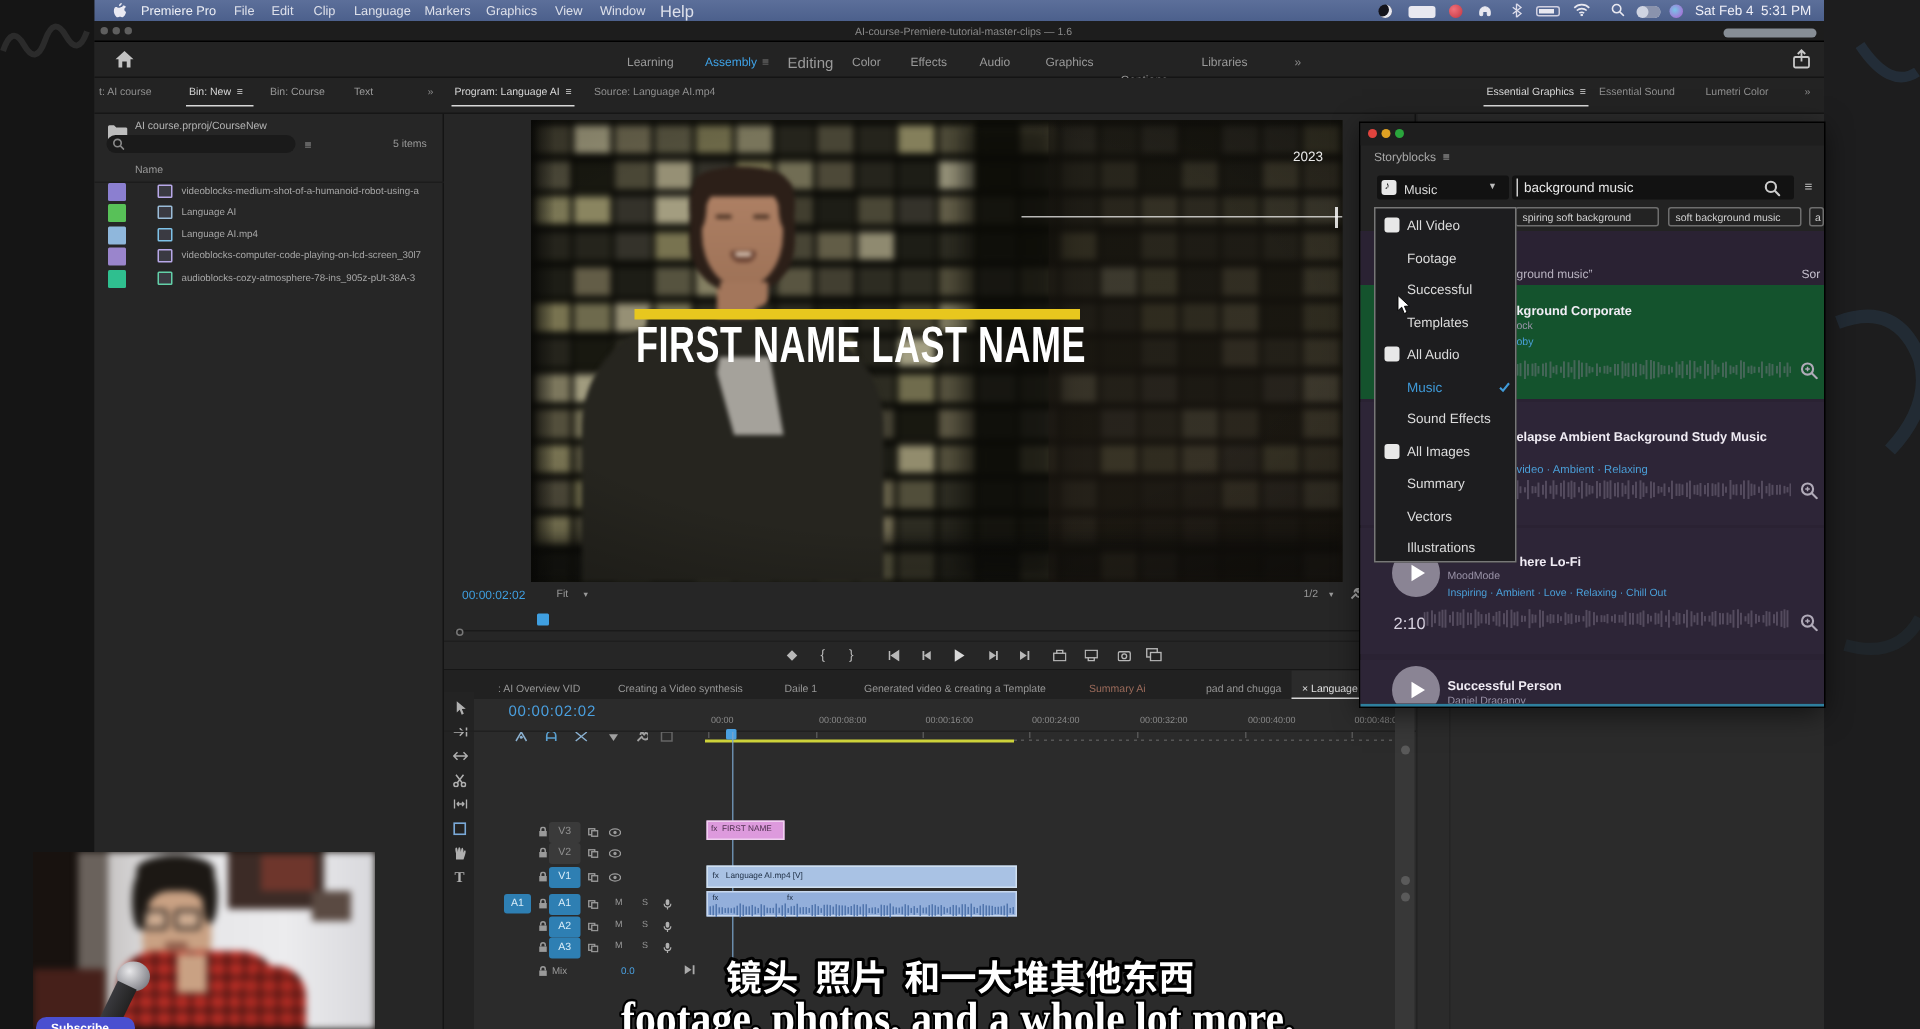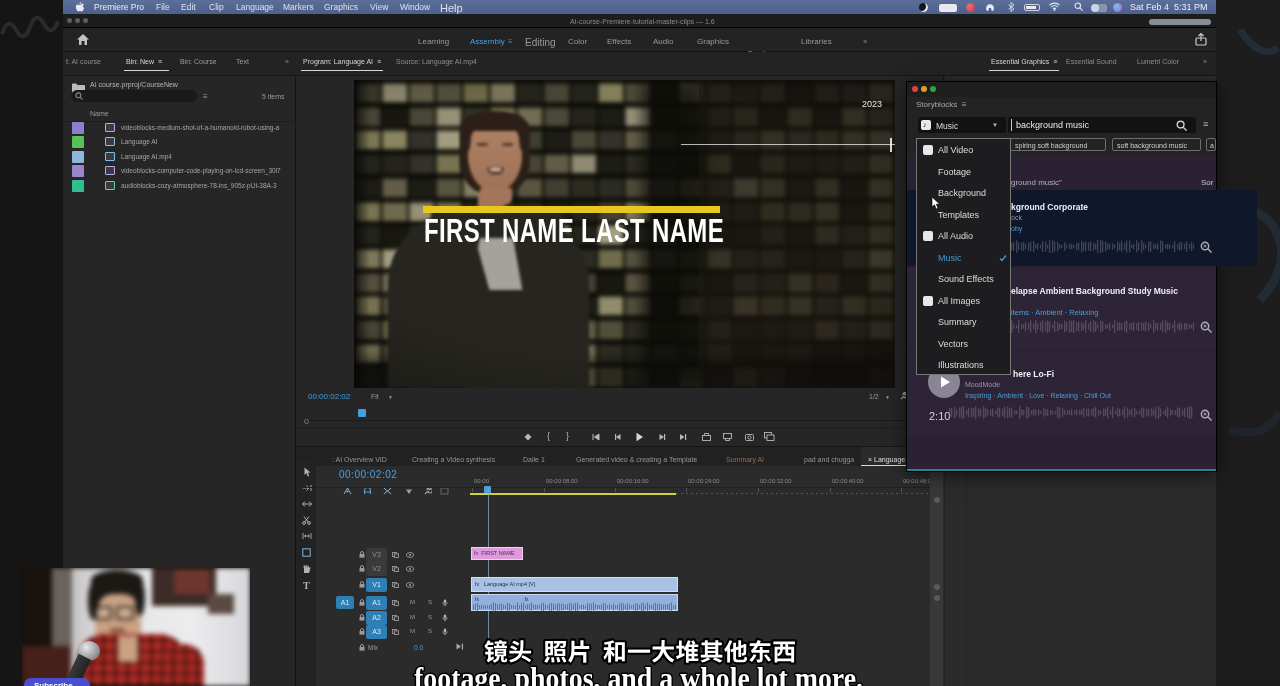--- a/index.html
+++ b/index.html
@@ -851,21 +851,21 @@
       </div>
   <div class="a" style="left:205px;top:56px;width:89px;height:13px;border:1px solid #6e6e6e;border-radius:2px">
         <div class="tx" style="left:4px;top:2.5px;font-size:7px;color:#cfcfcf">soft background music</div>
       </div>
   <div class="a" style="left:299px;top:56px;width:10px;height:13px;border:1px solid #6e6e6e;border-radius:2px">
         <div class="tx" style="left:3px;top:2.5px;font-size:7px;color:#cfcfcf">a</div>
       </div>
   <div class="a" style="left:0;top:72px;width:309px;height:315px;background:#2a2233">
    <div class="tx" style="left:104px;top:24px;font-size:8px;color:#b8b2c0">ground music”</div>
    <div class="tx" style="left:294px;top:24px;font-size:8px;color:#c8c2d0">Sor</div>
-   <div class="a" style="left:0;top:36px;width:350px;height:76px;background:#0f172a">
+   <div class="a" style="left:0;top:36px;width:309px;height:76px;background:#14532d">
     <div class="tx" style="left:104px;top:12px;font-size:8.5px;font-weight:bold;color:#f0ecf4">kground Corporate</div>
     <div class="tx" style="left:104px;top:24px;font-size:7px;color:#9a93a8">ock</div>
     <div class="tx" style="left:104px;top:35px;font-size:7px;color:#4a9fd8">oby</div>
     <div class="a" style="left:104px;top:50px;width:183px;height:13px">
             <svg width="183" height="13" style="position:absolute;left:0;top:0" xmlns="http://www.w3.org/2000/svg">
               <g fill="#8a8294" opacity="0.42">
                 <rect x="0" y="2.7" width="1.3" height="7.7"></rect>
                 <rect x="2" y="2.1" width="1.3" height="8.7"></rect>
                 <rect x="5" y="0.4" width="1.3" height="12.3"></rect>
                 <rect x="7" y="2.6" width="1.3" height="7.8"></rect>
@@ -946,21 +946,21 @@
             </svg>
           </div>
     <svg class="a" style="left:293px;top:51px" width="12" height="12" viewBox="0 0 11 11">
             <circle cx="4.6" cy="4.6" r="3.4" fill="none" stroke="#b0aab8" stroke-width="1.3"></circle>
             <path d="M7.2 7.2 L10.6 10.6" stroke="#b0aab8" stroke-width="1.3"></path>
             <path d="M3.2 4.6 h2.8 M4.6 3.2 v2.8" stroke="#b0aab8" stroke-width="0.9"></path>
           </svg>
    </div>
    <div class="a" style="left:0;top:114px;width:309px;height:82px;background:#2d2537">
     <div class="tx" style="left:104px;top:18px;font-size:8.5px;font-weight:bold;color:#f0ecf4">elapse Ambient Background Study Music</div>
-    <div class="tx" style="left:104px;top:40px;font-size:7.5px;color:#4a9fd8">items · Ambient · Relaxing</div>
+    <div class="tx" style="left:104px;top:40px;font-size:7.5px;color:#4a9fd8">video · Ambient · Relaxing</div>
     <div class="a" style="left:104px;top:52px;width:183px;height:13px">
             <svg width="183" height="13" style="position:absolute;left:0;top:0" xmlns="http://www.w3.org/2000/svg">
               <g fill="#8a8294" opacity="0.42">
                 <rect x="0" y="0.2" width="1.3" height="12.6"></rect>
                 <rect x="2" y="4.2" width="1.3" height="4.6"></rect>
                 <rect x="5" y="4.8" width="1.3" height="3.5"></rect>
                 <rect x="7" y="0.0" width="1.3" height="13.0"></rect>
                 <rect x="10" y="4.0" width="1.3" height="5.0"></rect>
                 <rect x="12" y="4.3" width="1.3" height="4.4"></rect>
                 <rect x="14" y="1.7" width="1.3" height="9.6"></rect>
@@ -1160,26 +1160,34 @@
                 <rect x="245" y="2.8" width="1.3" height="7.5"></rect>
               </g>
             </svg>
           </div>
     <svg class="a" style="left:293px;top:57px" width="12" height="12" viewBox="0 0 11 11">
             <circle cx="4.6" cy="4.6" r="3.4" fill="none" stroke="#b0aab8" stroke-width="1.3"></circle>
             <path d="M7.2 7.2 L10.6 10.6" stroke="#b0aab8" stroke-width="1.3"></path>
             <path d="M3.2 4.6 h2.8 M4.6 3.2 v2.8" stroke="#b0aab8" stroke-width="0.9"></path>
           </svg>
    </div>
+   <div class="a" style="left:0;top:286px;width:309px;height:29px;background:#2d2537;overflow:hidden">
+    <div class="a" style="left:21px;top:4px;width:32px;height:32px;border-radius:50%;background:#8a8494"></div>
+    <div class="tx" style="left:58px;top:12px;font-size:8.5px;font-weight:bold;color:#f0ecf4">Successful Person</div>
+    <div class="tx" style="left:58px;top:24px;font-size:7px;color:#9a93a8">Daniel Draganov</div>
+    <svg class="a" style="left:33px;top:14px" width="11" height="12" viewBox="0 0 11 12">
+            <path d="M1 0.5 L10 6.0 L1 11.5 Z" fill="#fff"></path>
+          </svg>
+   </div>
   </div>
   <div class="a" style="left:9px;top:56px;width:95px;height:237px;background:#1d1d1f;border:1px solid #777;z-index:5">
    <div class="a" style="left:6px;top:6px;width:10px;height:10px;background:#e8e8e8;border-radius:2px"></div>
    <div class="tx" style="left:21px;top:6px;font-size:9px;color:#dcdcdc">All Video</div>
    <div class="tx" style="left:21px;top:27.5px;font-size:9px;color:#dcdcdc">Footage</div>
-   <div class="tx" style="left:21px;top:49.0px;font-size:9px;color:#dcdcdc">Background</div>
+   <div class="tx" style="left:21px;top:49.0px;font-size:9px;color:#dcdcdc">Successful</div>
    <div class="tx" style="left:21px;top:70.5px;font-size:9px;color:#dcdcdc">Templates</div>
    <div class="a" style="left:6px;top:92.0px;width:10px;height:10px;background:#e8e8e8;border-radius:2px"></div>
    <div class="tx" style="left:21px;top:92.0px;font-size:9px;color:#dcdcdc">All Audio</div>
    <div class="tx" style="left:21px;top:113.5px;font-size:9px;color:#3f9ad8">Music</div>
    <svg class="a" style="left:82px;top:114.5px" width="8" height="8" viewBox="0 0 8 8">
           <path d="M1 4.5 L3 6.5 L7 1.5" fill="none" stroke="#3f9ad8" stroke-width="1.4"></path>
         </svg>
    <div class="tx" style="left:21px;top:135.0px;font-size:9px;color:#dcdcdc">Sound Effects</div>
    <div class="a" style="left:6px;top:156.5px;width:10px;height:10px;background:#e8e8e8;border-radius:2px"></div>
    <div class="tx" style="left:21px;top:156.5px;font-size:9px;color:#dcdcdc">All Images</div>

